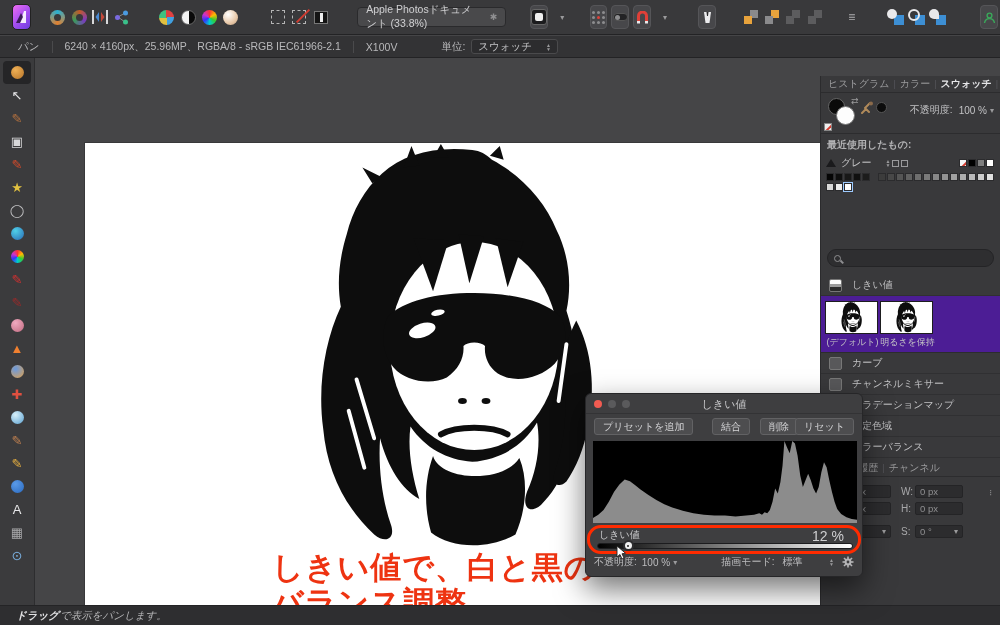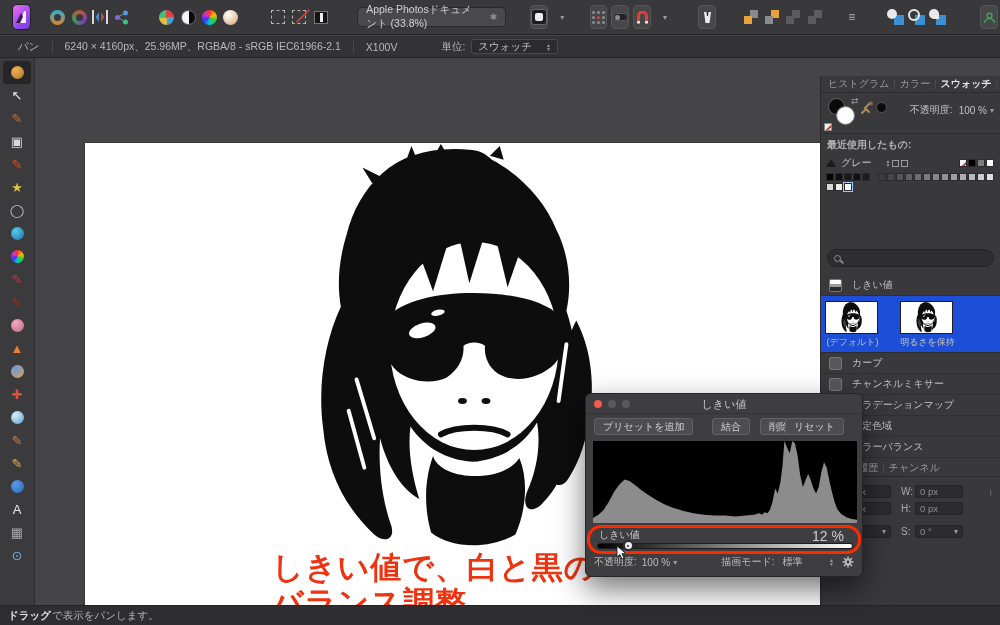--- a/index.html
+++ b/index.html
@@ -127,38 +127,38 @@
   .searchwrap { margin:8px 6px; height:18px; background:#2e2e30; border:1px solid #242426; border-radius:9px;
     display:flex; align-items:center; padding:0 6px;}
   .mag { width:7px; height:7px; border:1.5px solid #8e8e90; border-radius:50%; position:relative; }
   .mag::after { content:""; position:absolute; left:5px; top:5px; width:4px; height:1.5px; background:#8e8e90; transform:rotate(45deg);}
   .adjrow { display:flex; align-items:center; height:21px; padding:0 8px; border-bottom:1px solid #303032;}
   .adj-ico { width:13px; height:13px; border:1px solid #777; border-radius:2px; margin-right:10px; flex:0 0 auto;}
   .ico-exposure { background:linear-gradient(315deg,#f5f5f5 50%,#0c0c0c 50%); }
   .ico-shadows { background:linear-gradient(135deg,#f5f5f5 50%,#0c0c0c 50%); }
   .ico-threshold { background:linear-gradient(#fbfbfb 0 33%,#9a9a9a 33% 66%,#2a2a2a 66% 100%); }
   .ico-plain { background:#58585a; }
-  .presets { background:#1d4ed8; padding:5px 4px 3px 4px; display:flex; gap:20px; border-bottom:1px solid #2c2c2e;}
+  .presets { background:#4c1d95; padding:5px 4px 3px 4px; display:flex; gap:0; border-bottom:1px solid #2c2c2e;}
   .preset { width:55px; text-align:center; }
   .pthumb { width:53px; height:33px; background:#fff; border:1px solid #1d1d1f; position:relative; overflow:hidden;}
   .pthumb svg { width:100%; height:100%; display:block; }
   .preset.dark .pthumb::after { content:""; position:absolute; inset:0;
     background:linear-gradient(90deg,transparent 0 58%,#000 58% 70%,transparent 70% 76%,#000 76% 100%); }
   .plabel { color:#c3c3c5; font-size:9px; margin-top:2px; white-space:nowrap; overflow:hidden;}
   .transform { padding:4px 8px; position:relative;}
   .trow { display:flex; align-items:center; margin-top:4px; }
   .tlabel { width:14px; color:#a8a8aa; }
   .tval { width:48px; height:13px; background:#2c2c2e; border:1px solid #242426; border-radius:2px;
     color:#8f8f91; font-size:9.5px; padding:0 4px; line-height:12px; margin-right:10px; display:flex; justify-content:space-between;}
   .menudots { margin-left:auto; color:#8e8e90; font-size:9px; }
 
   
   .statusbar { position:absolute; left:0; top:605px; width:1000px; height:20px; background:#2e2e30;
-    border-top:1px solid #242426; display:flex; align-items:center; padding-left:8px;
-    color:#b5b5b7; font-size:10.5px; z-index:8;}
+    border-top:1px solid #242426; display:flex; align-items:center; padding-left:16px;
+    color:#b5b5b7; font-size:10.5px; z-index:8;font-style:italic;}
   .statusbar b { color:#e2e2e4; margin-right:1px;}
 </style>
 </head>
 <body>
 
 <div id="app">
 
   <div class="titlebar">
     <div class="appicon">
       <svg width="16" height="16" viewBox="0 0 16 16">
@@ -573,21 +573,21 @@
   <div class="dialog">
     <div class="dlg-title">
       <span class="tl" style="left:8px;background:#f15b51"></span>
       <span class="tl" style="left:22px;background:#5a5a5c"></span>
       <span class="tl" style="left:36px;background:#5a5a5c"></span>
       <span>しきい値</span>
     </div>
     <button class="dbtn" style="left:8px">プリセットを追加</button>
     <button class="dbtn" style="right:112px">結合</button>
     <button class="dbtn" style="right:64px">削除</button>
-    <button class="dbtn" style="right:18px">リセット</button>
+    <button class="dbtn" style="right:8px">リセット</button>
     <div class="hist">
       <svg width="264" height="82" viewBox="0 0 100 100" preserveAspectRatio="none" style="display:block">
         <polygon id="histpoly" points="0,100 0,94 2,90 4,84 6,74 8,62 10,53 12,47 14,49 16,54 18,59 21,66 24,72 27,77 30,81 34,85 38,88 42,90 46,91 50,91 54,92 58,91 61,90 63,88 64,90 65,87 66,88 67,84 68,74 69,58 70,64 71,50 71.8,30 72.5,0 73.5,8 74.5,15 75.5,0 76.5,3 77.5,18 78.5,42 79.5,56 80.5,48 81.5,40 82.5,48 83.5,58 84.5,64 85.5,56 86.5,38 87.5,26 88.5,32 89.5,48 90.5,62 91.5,74 92.5,83 94,89 96,93 98,95 100,96 100,100" fill="#8c8c8c"></polygon>
       </svg>
     </div>
     <div class="hlrect" style="border-color: rgb(255, 43, 0);"></div>
     <span class="sliderlabel">しきい値</span>
     <span class="slidervalue">12 %</span>
     <div class="track"></div>
     <div class="thumb" style="left: 36.72px;"></div>

